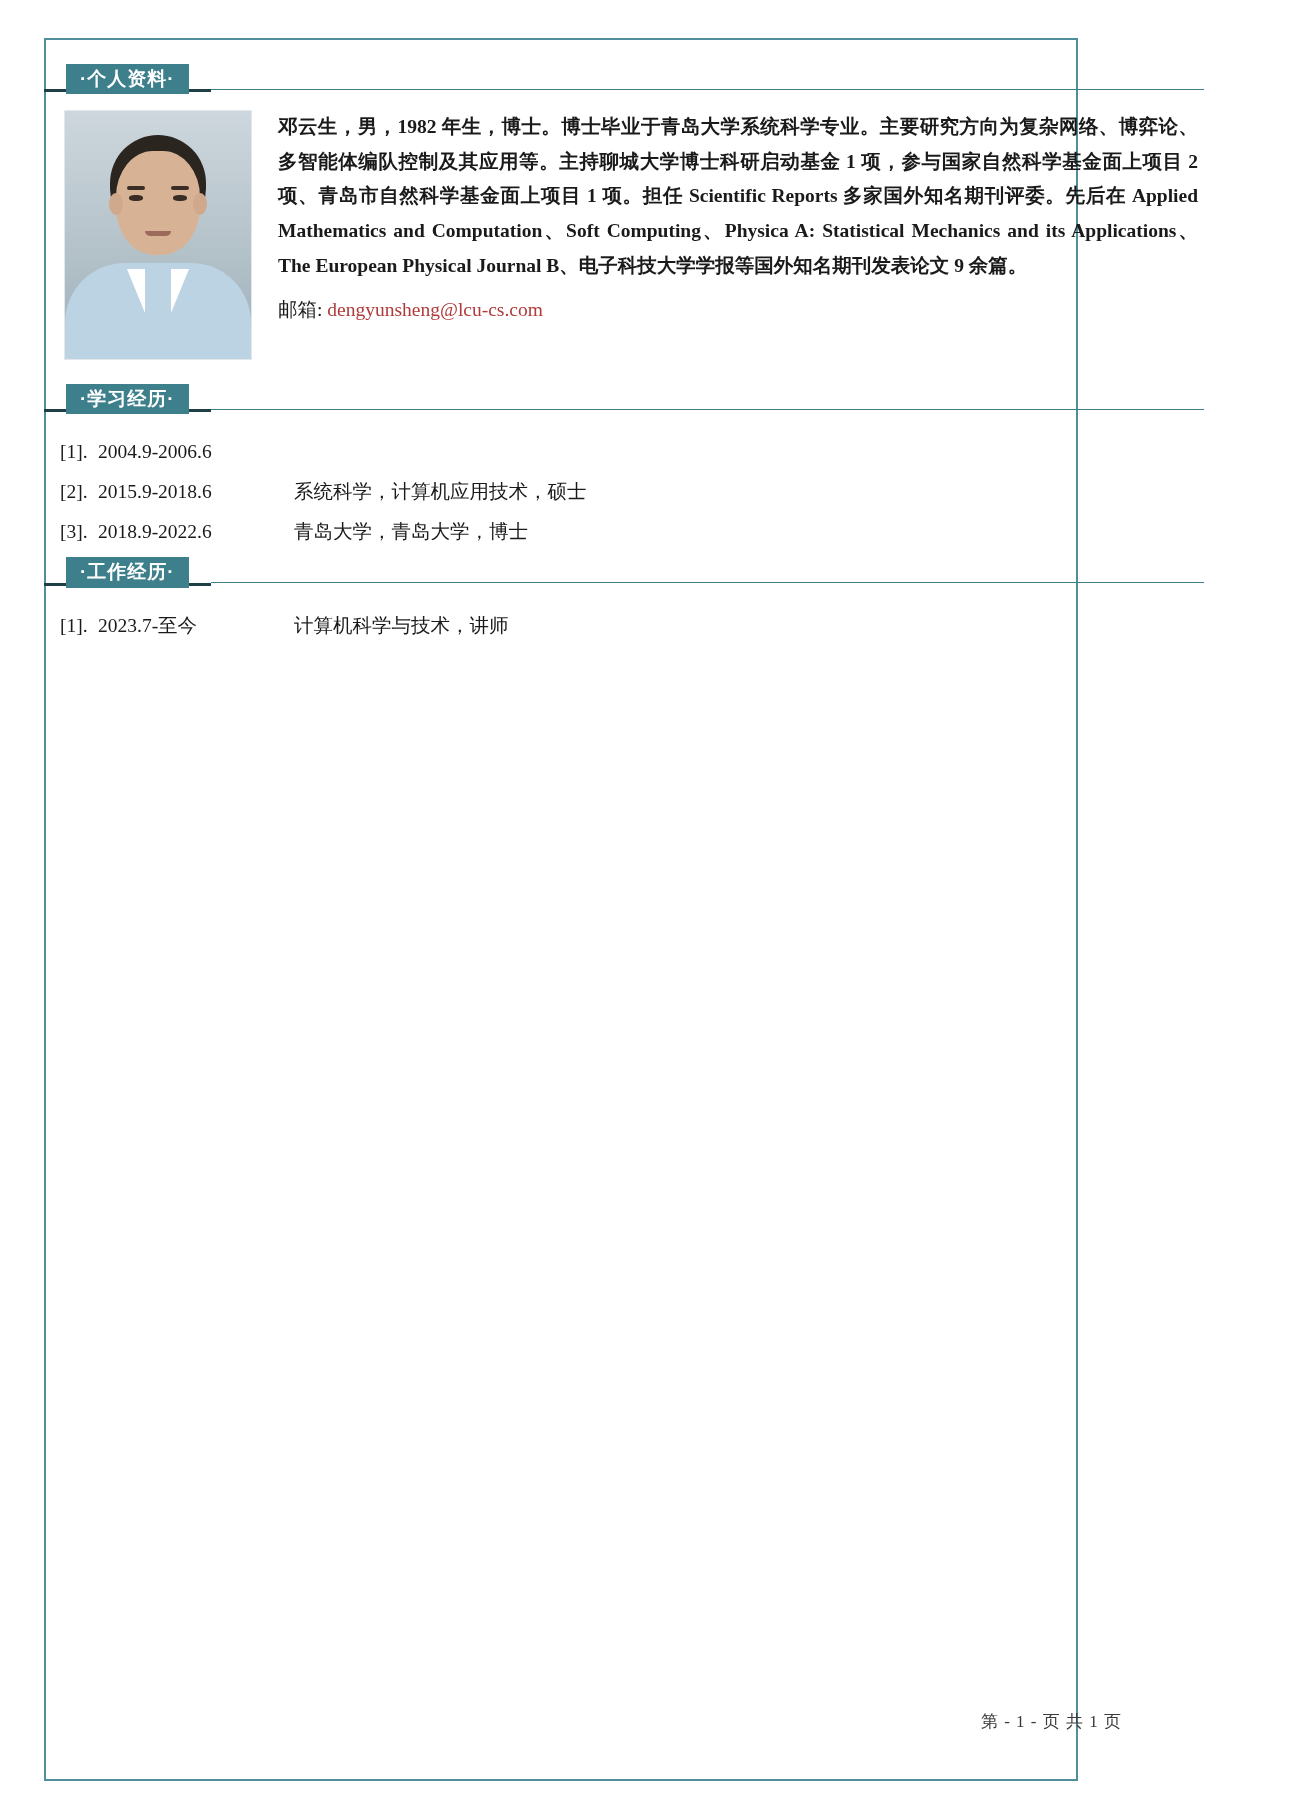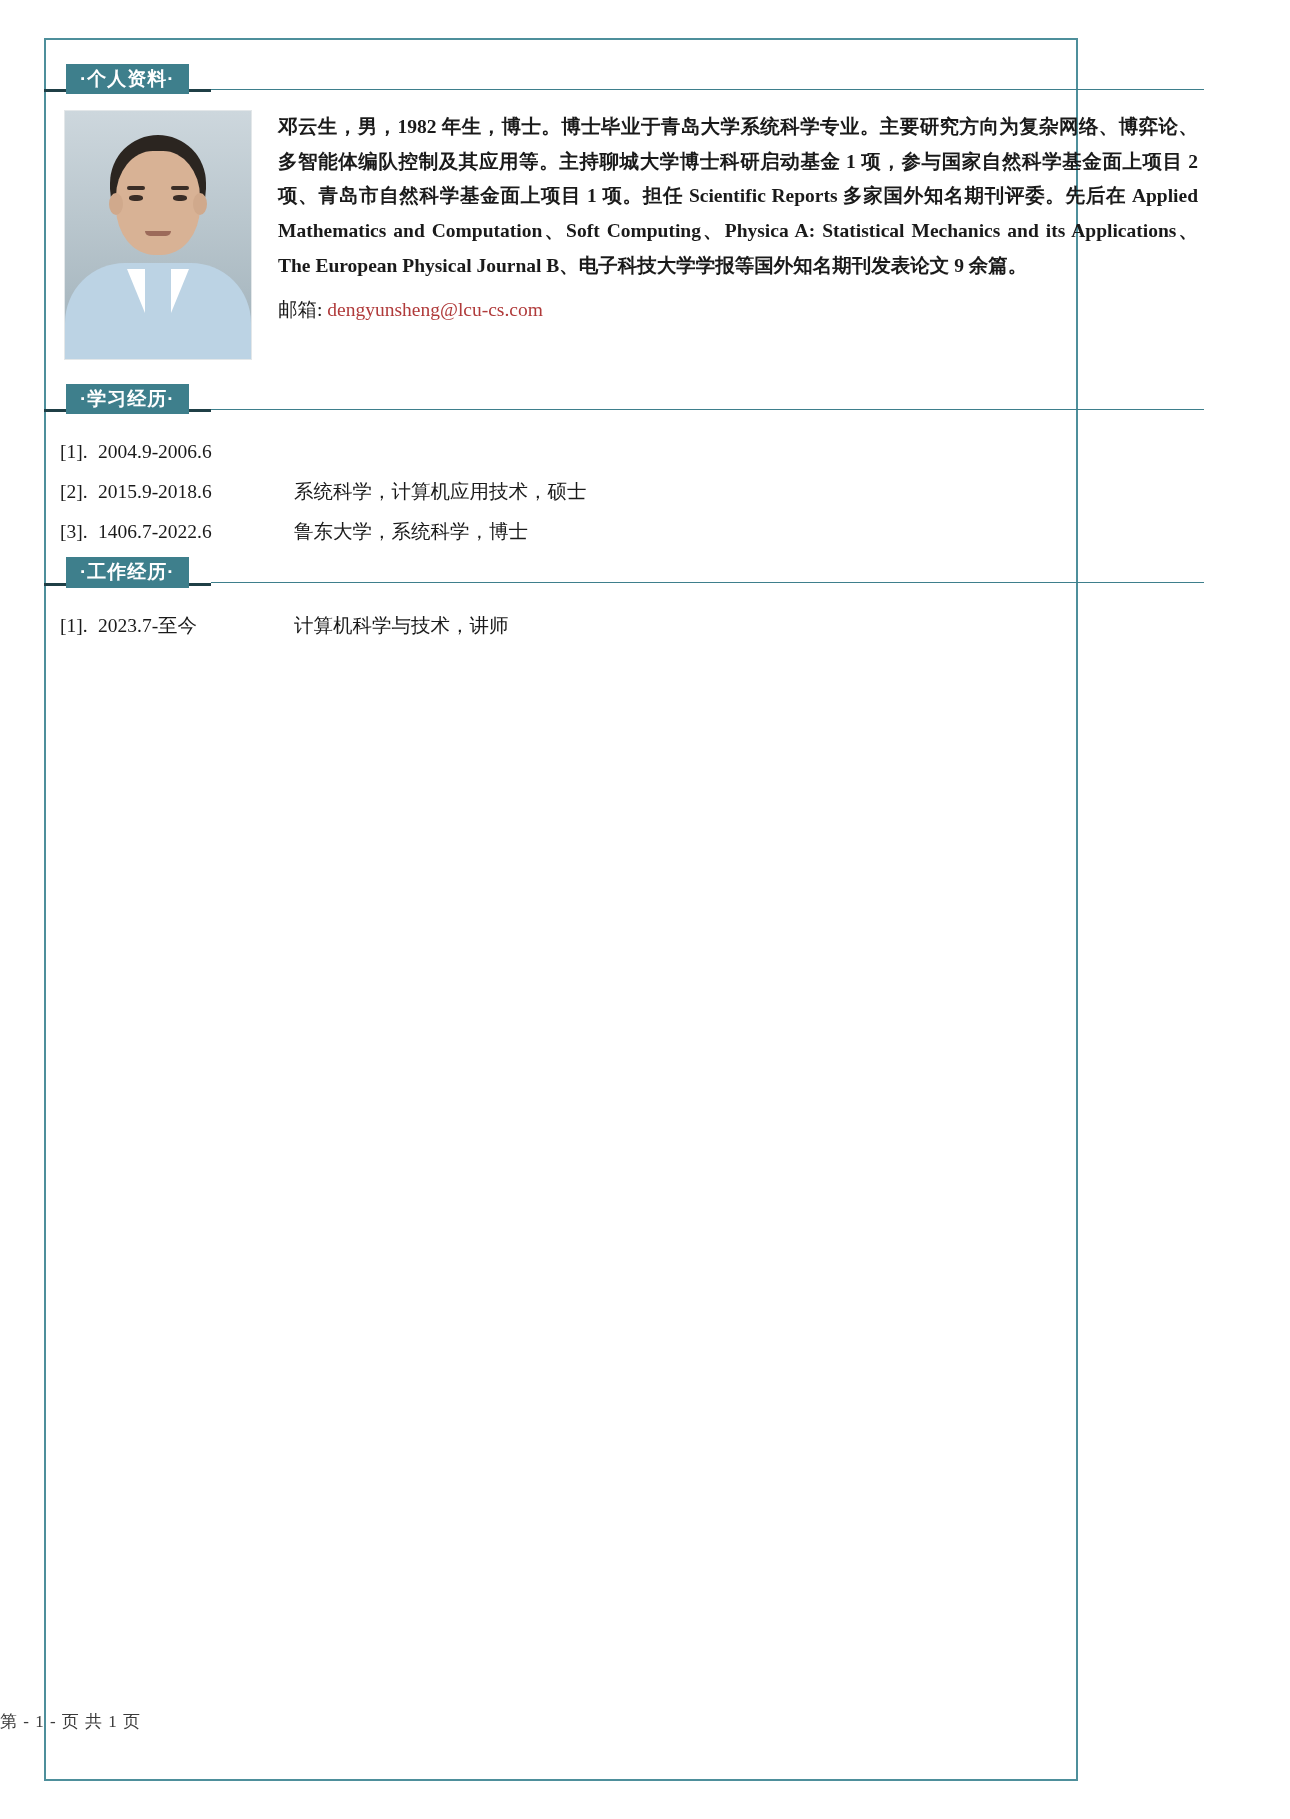--- a/index.html
+++ b/index.html
@@ -227,21 +227,21 @@
   }
 
   .spacer-lg { height: 18px; }
 
   
   .footer {
     position: absolute;
     left: 0;
     right: 0;
     bottom: 86px;
-    text-align: left;
+    text-align: right;
     font-size: 17px;
     color: #3a3a3a;
     letter-spacing: 1px;
     margin-top: 12px;
   }
 </style>
 </head>
 <body>
 
 <div class="page">
@@ -302,22 +302,22 @@
           <span class="idx">[1].</span>
           <span class="date">2004.9-2006.6</span>
         </div>
         <div class="entry">
           <span class="idx">[2].</span>
           <span class="date">2015.9-2018.6</span>
           <span class="desc">系统科学，计算机应用技术，硕士</span>
         </div>
         <div class="entry">
           <span class="idx">[3].</span>
-          <span class="date">1406.7-2022.6</span>
-          <span class="desc">鲁东大学，系统科学，博士</span>
+          <span class="date">2018.9-2022.6</span>
+          <span class="desc">青岛大学，青岛大学，博士</span>
         </div>
       </div>
     </div>
 
     <div class="section">
       <div class="sec-head-row">
         <div class="sec-tag-wrap">
           <span class="tick"></span>
           <span class="sec-tag">·工作经历·</span>
           <span class="tick"></span>

